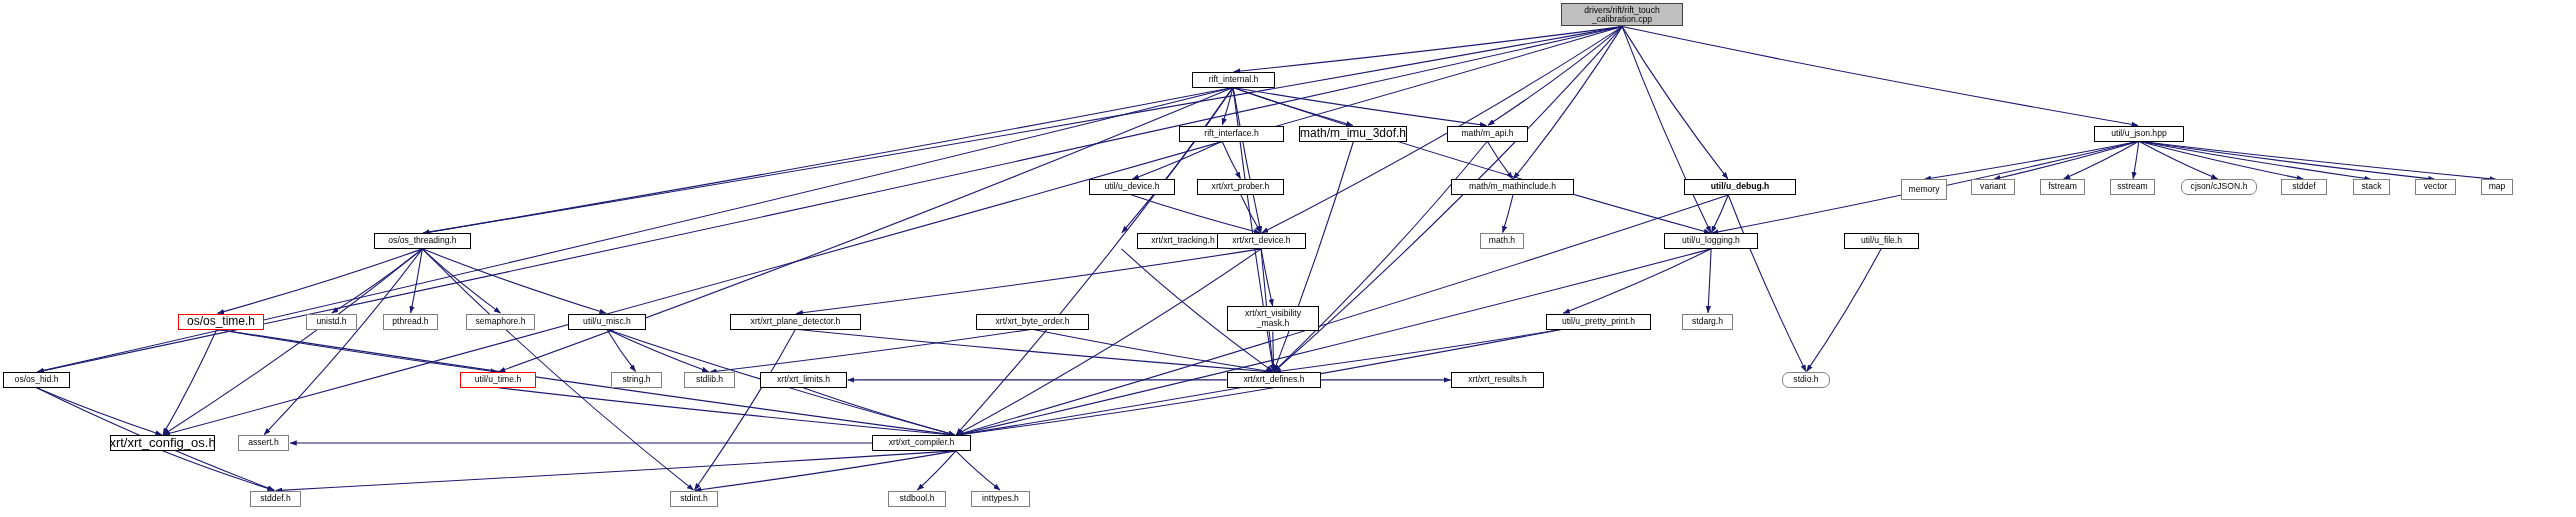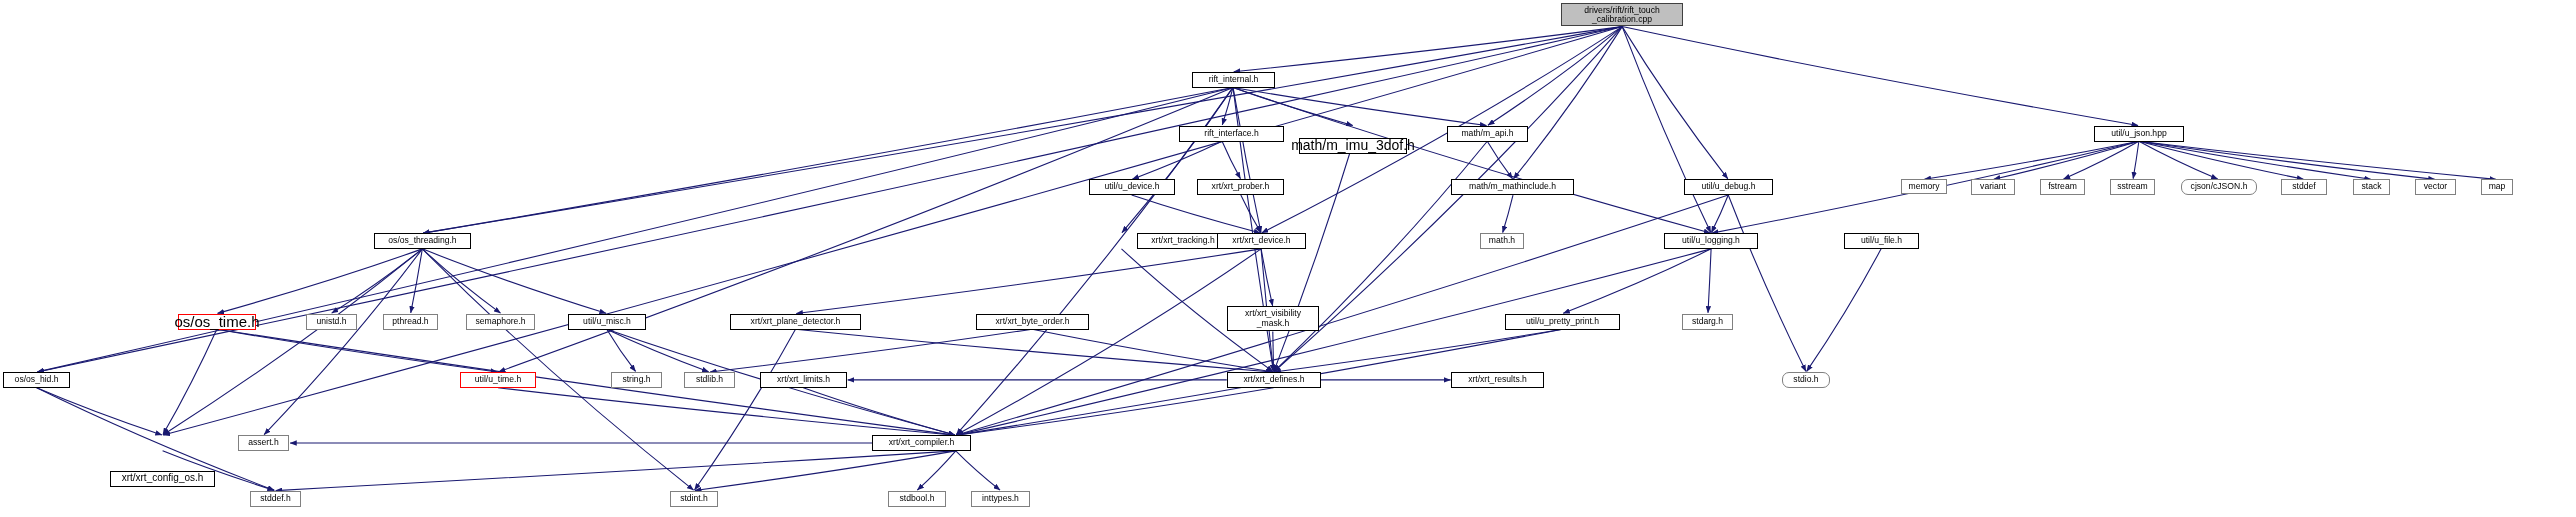--- a/index.html
+++ b/index.html
@@ -145,62 +145,62 @@
         <path d="M 1225.5,578 Q 1078.3743213220687,603.4248572654978 890.9886426441369,628.8497145309956" marker-end="url(#arrow)"></path>
         <path d="M 1225.5,578 Q 823.4991489756517,603.4708400942059 353.4982979513033,628.9416801884119" marker-end="url(#arrow)"></path>
         <path d="M 1162,568 Q 801,568 372,568" marker-end="url(#arrow)"></path>
       </g>
   </svg>
   <div id="nodes-layer">
       <div class="node root" style="left: 1561px; top: 3.1px; width: 122px; height: 23.4px; font-size: 8.6px;">drivers/rift/rift_touch
 _calibration.cpp</div>
       <div class="node strong" style="left: 1192px; top: 72px; width: 83px; height: 15.6px; font-size: 8.6px;">rift_internal.h</div>
       <div class="node strong" style="left: 1179px; top: 126px; width: 105px; height: 15.6px; font-size: 8.6px;">rift_interface.h</div>
-      <div class="node strong" style="left: 1299px; top: 126px; width: 108px; height: 15.6px; font-size: 14px; margin-top: 12px;">math/m_imu_3dof.h</div>
+      <div class="node strong" style="left: 1299px; top: 126px; width: 108px; height: 15.6px; font-size: 12px;">math/m_imu_3dof.h</div>
       <div class="node strong" style="left: 1447px; top: 126px; width: 81px; height: 15.6px; font-size: 8.6px;">math/m_api.h</div>
       <div class="node strong" style="left: 2094px; top: 126px; width: 90px; height: 15.6px; font-size: 8.6px;">util/u_json.hpp</div>
       <div class="node strong" style="left: 1089px; top: 179px; width: 86px; height: 15.6px; font-size: 8.6px;">util/u_device.h</div>
       <div class="node strong" style="left: 1197px; top: 179px; width: 87px; height: 15.6px; font-size: 8.6px;">xrt/xrt_prober.h</div>
       <div class="node strong" style="left: 1451px; top: 179px; width: 123px; height: 15.6px; font-size: 8.6px;">math/m_mathinclude.h</div>
-      <div class="node strong" style="left: 1684px; top: 179px; width: 89px; height: 15.6px; font-size: 8.6px;">util/u_debug.h</div>
-      <div class="node " style="left: 1901px; top: 179px; width: 46px; height: 15px; font-size: 8.6px;">memory</div>
+      <div class="node strong" style="left: 1684px; top: 179px; width: 112px; height: 15.6px; font-size: 8.6px; font-weight: bold;">util/u_debug.h</div>
+      <div class="node " style="left: 1901px; top: 179px; width: 46px; height: 21px; font-size: 8.6px;">memory</div>
       <div class="node " style="left: 1971px; top: 179px; width: 44px; height: 15.6px; font-size: 8.6px;">variant</div>
       <div class="node " style="left: 2040px; top: 179px; width: 45px; height: 15.6px; font-size: 8.6px;">fstream</div>
       <div class="node " style="left: 2110px; top: 179px; width: 45px; height: 15.6px; font-size: 8.6px;">sstream</div>
       <div class="node " style="left: 2181px; top: 179px; width: 76px; height: 15.6px; font-size: 8.6px; border-radius: 7px;">cjson/cJSON.h</div>
       <div class="node " style="left: 2281px; top: 179px; width: 46px; height: 15.6px; font-size: 8.6px;">stddef</div>
       <div class="node " style="left: 2353px; top: 179px; width: 37px; height: 15.6px; font-size: 8.6px;">stack</div>
       <div class="node " style="left: 2415px; top: 179px; width: 41px; height: 15.6px; font-size: 8.6px;">vector</div>
       <div class="node " style="left: 2481px; top: 179px; width: 32px; height: 15.6px; font-size: 8.6px;">map</div>
       <div class="node strong" style="left: 374px; top: 233px; width: 97px; height: 15.6px; font-size: 8.6px;">os/os_threading.h</div>
       <div class="node strong" style="left: 1137px; top: 233px; width: 92px; height: 16px; font-size: 8.6px;">xrt/xrt_tracking.h</div>
       <div class="node strong" style="left: 1217px; top: 233px; width: 89px; height: 15.6px; font-size: 8.6px;">xrt/xrt_device.h</div>
       <div class="node " style="left: 1480px; top: 233px; width: 44px; height: 15.6px; font-size: 8.6px;">math.h</div>
       <div class="node strong" style="left: 1664px; top: 233px; width: 94px; height: 15.6px; font-size: 8.6px;">util/u_logging.h</div>
       <div class="node strong" style="left: 1844px; top: 233px; width: 75px; height: 15.6px; font-size: 8.6px;">util/u_file.h</div>
-      <div class="node redge" style="left: 178px; top: 314px; width: 78px; height: 15.6px; font-size: 15px;">os/os_time.h</div>
+      <div class="node redge" style="left: 178px; top: 314px; width: 86px; height: 15.6px; font-size: 12px;">os/os_time.h</div>
       <div class="node " style="left: 306px; top: 314px; width: 51px; height: 15.6px; font-size: 8.6px;">unistd.h</div>
       <div class="node " style="left: 383px; top: 314px; width: 55px; height: 15.6px; font-size: 8.6px;">pthread.h</div>
       <div class="node " style="left: 466px; top: 314px; width: 69px; height: 15.6px; font-size: 8.6px;">semaphore.h</div>
       <div class="node strong" style="left: 568px; top: 314px; width: 78px; height: 15.6px; font-size: 8.6px;">util/u_misc.h</div>
       <div class="node strong" style="left: 730px; top: 314px; width: 131px; height: 15.6px; font-size: 8.6px;">xrt/xrt_plane_detector.h</div>
       <div class="node strong" style="left: 976px; top: 314px; width: 113px; height: 15.6px; font-size: 8.6px;">xrt/xrt_byte_order.h</div>
       <div class="node strong" style="left: 1227px; top: 306px; width: 92px; height: 25px; font-size: 8.6px;">xrt/xrt_visibility
 _mask.h</div>
-      <div class="node strong" style="left: 1505px; top: 314px; width: 115px; height: 15.6px; font-size: 8.6px;">util/u_pretty_print.h</div>
+      <div class="node strong" style="left: 1546px; top: 314px; width: 105px; height: 15.6px; font-size: 8.6px;">util/u_pretty_print.h</div>
       <div class="node " style="left: 1682px; top: 314px; width: 51px; height: 15.6px; font-size: 8.6px;">stdarg.h</div>
       <div class="node strong" style="left: 3.1px; top: 372px; width: 67px; height: 15.6px; font-size: 8.6px;">os/os_hid.h</div>
       <div class="node redge" style="left: 460px; top: 372px; width: 76px; height: 15.6px; font-size: 8.6px;">util/u_time.h</div>
       <div class="node " style="left: 611px; top: 372px; width: 51px; height: 15.6px; font-size: 8.6px;">string.h</div>
       <div class="node " style="left: 684px; top: 372px; width: 51px; height: 15.6px; font-size: 8.6px;">stdlib.h</div>
       <div class="node strong" style="left: 760px; top: 372px; width: 87px; height: 15.6px; font-size: 8.6px; text-align: right;">xrt/xrt_limits.h</div>
       <div class="node strong" style="left: 1227px; top: 372px; width: 94px; height: 15.6px; font-size: 8.6px;">xrt/xrt_defines.h</div>
       <div class="node strong" style="left: 1451px; top: 372px; width: 93px; height: 15.6px; font-size: 8.6px;">xrt/xrt_results.h</div>
       <div class="node " style="left: 1782px; top: 372px; width: 48px; height: 15.6px; font-size: 8.6px; border-radius: 7px;">stdio.h</div>
-      <div class="node strong" style="left: 110px; top: 435px; width: 105px; height: 15.6px; font-size: 10px; margin-top: 36px;">xrt/xrt_config_os.h</div>
+      <div class="node strong" style="left: 110px; top: 435px; width: 105px; height: 15.6px; font-size: 13px;">xrt/xrt_config_os.h</div>
       <div class="node " style="left: 238px; top: 435px; width: 51px; height: 15.6px; font-size: 8.6px;">assert.h</div>
       <div class="node strong" style="left: 872px; top: 435px; width: 99px; height: 15.6px; font-size: 8.6px;">xrt/xrt_compiler.h</div>
       <div class="node " style="left: 250px; top: 491px; width: 51px; height: 15.6px; font-size: 8.6px;">stddef.h</div>
       <div class="node " style="left: 670px; top: 491px; width: 48px; height: 15.6px; font-size: 8.6px;">stdint.h</div>
       <div class="node " style="left: 888px; top: 491px; width: 58px; height: 15.6px; font-size: 8.6px;">stdbool.h</div>
       <div class="node " style="left: 971px; top: 491px; width: 59px; height: 15.6px; font-size: 8.6px;">inttypes.h</div>
     </div>
 </div>
 
 

